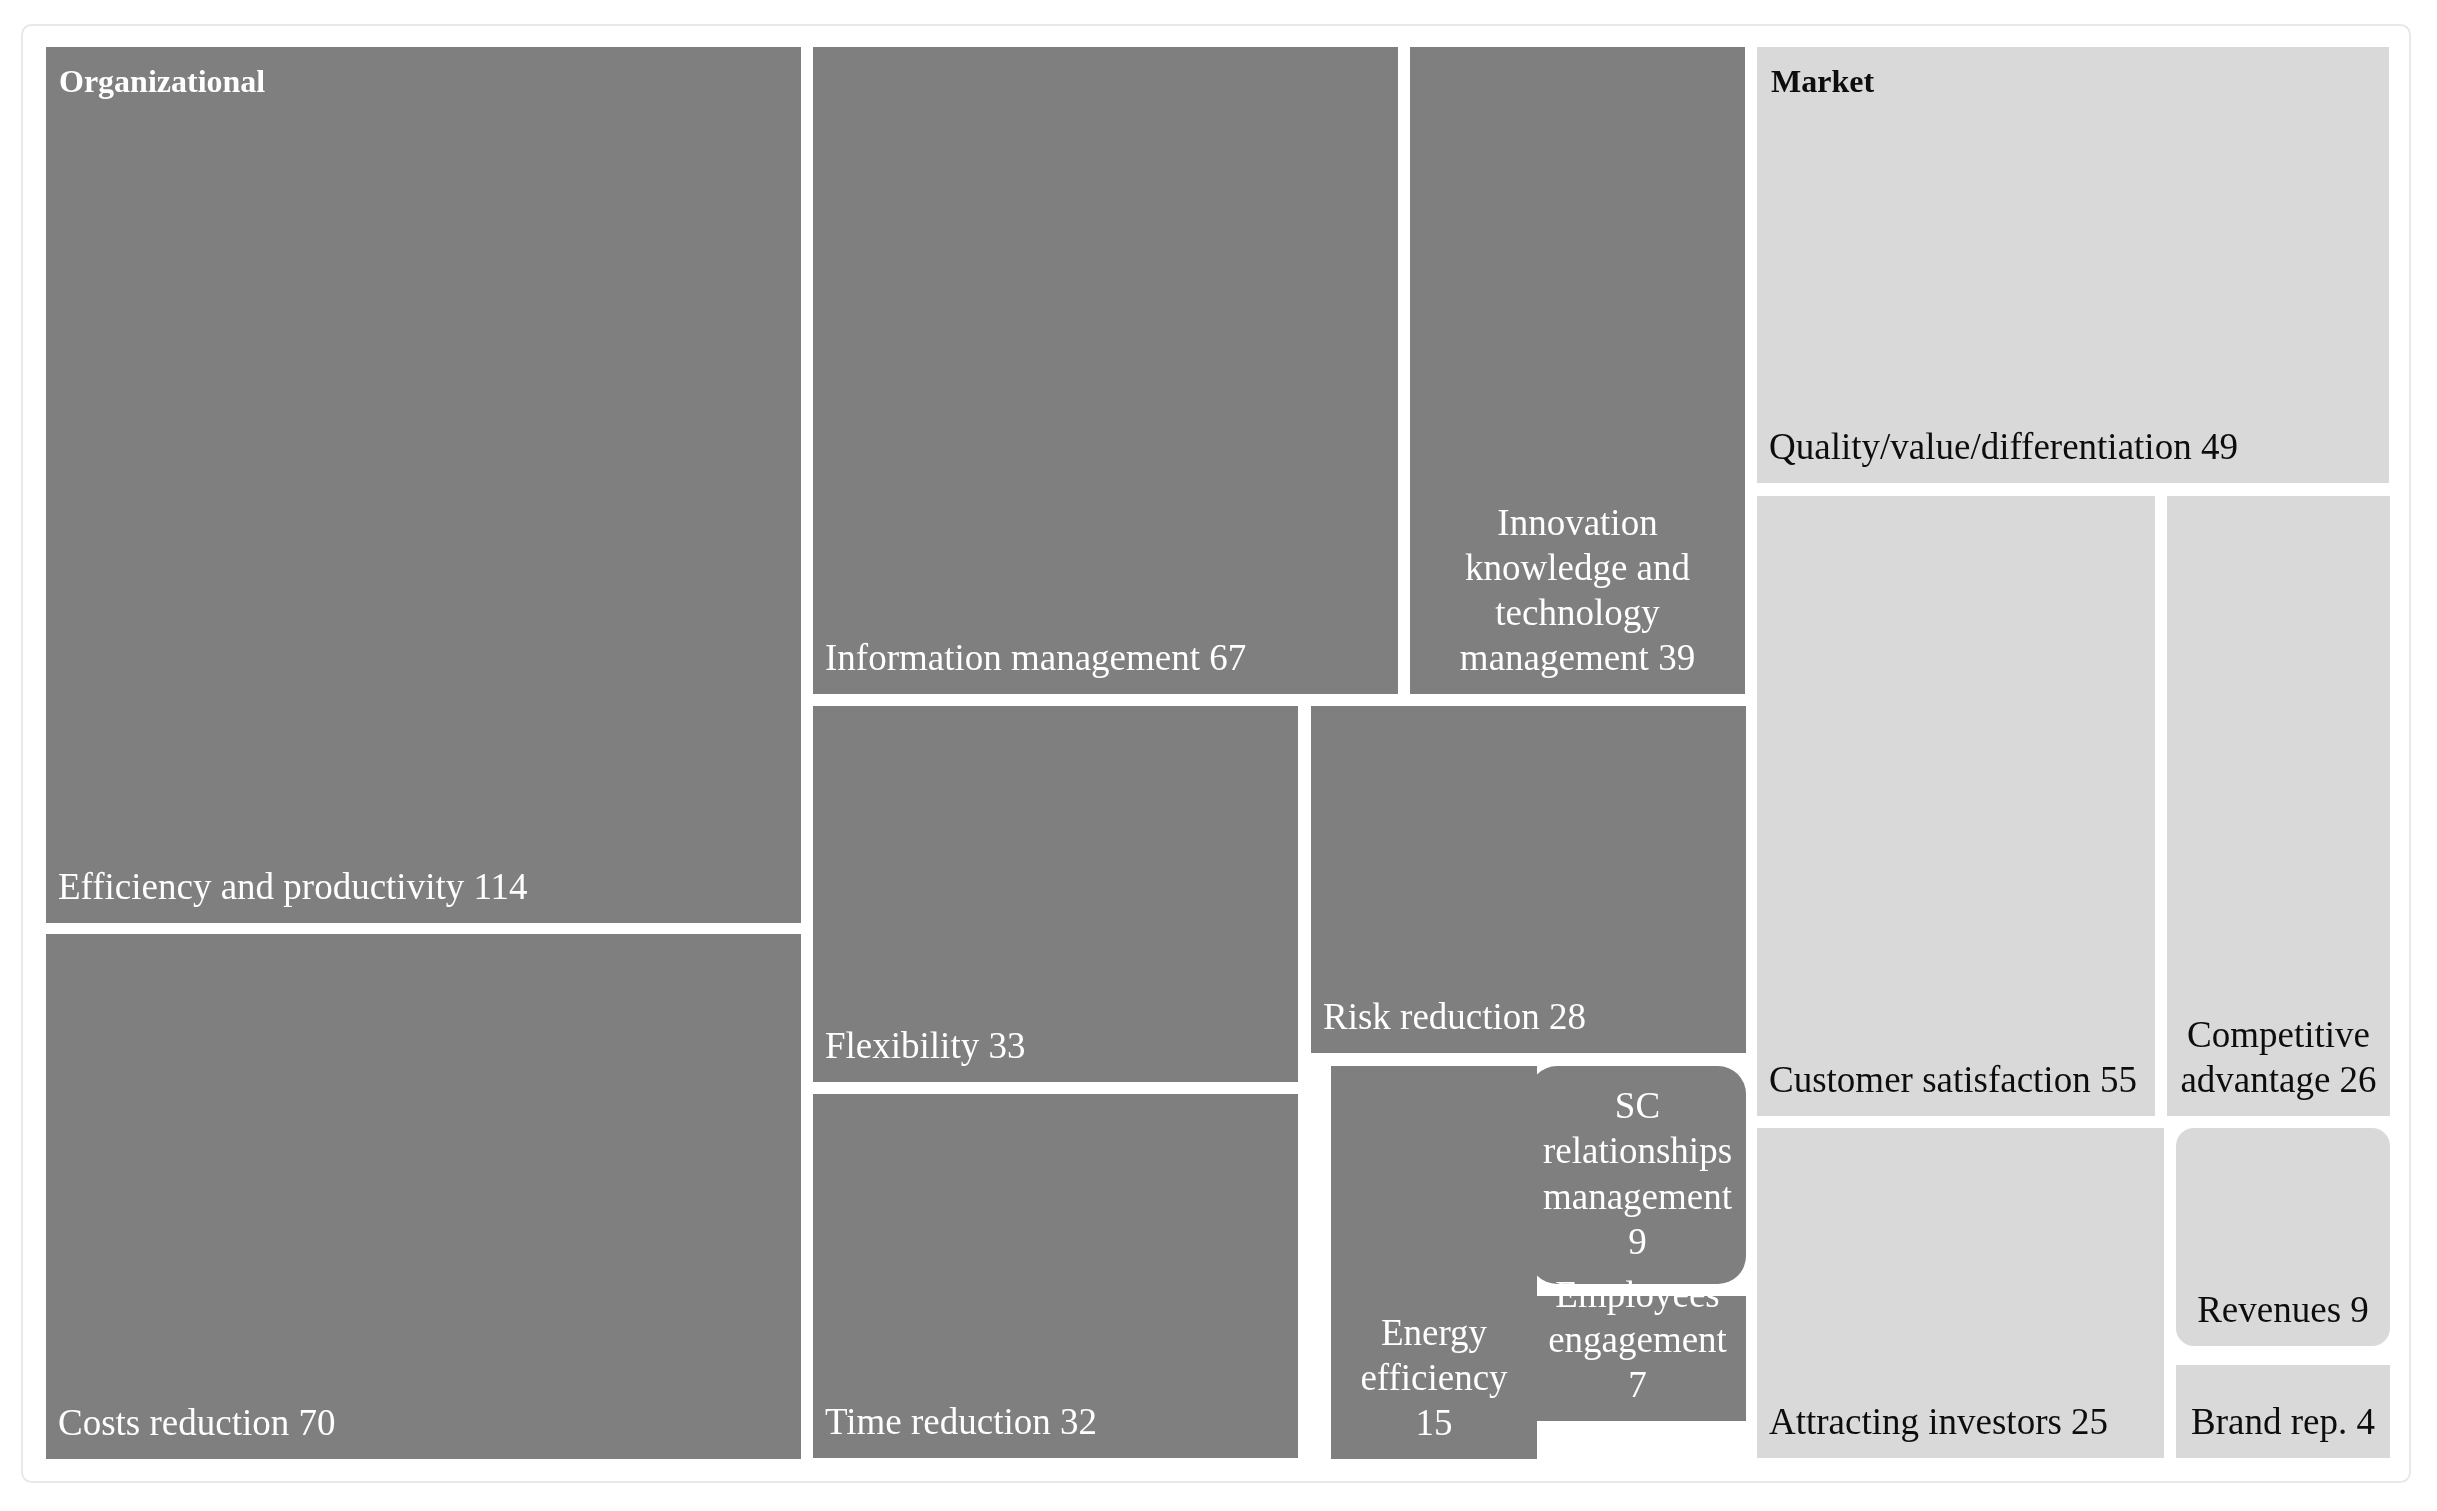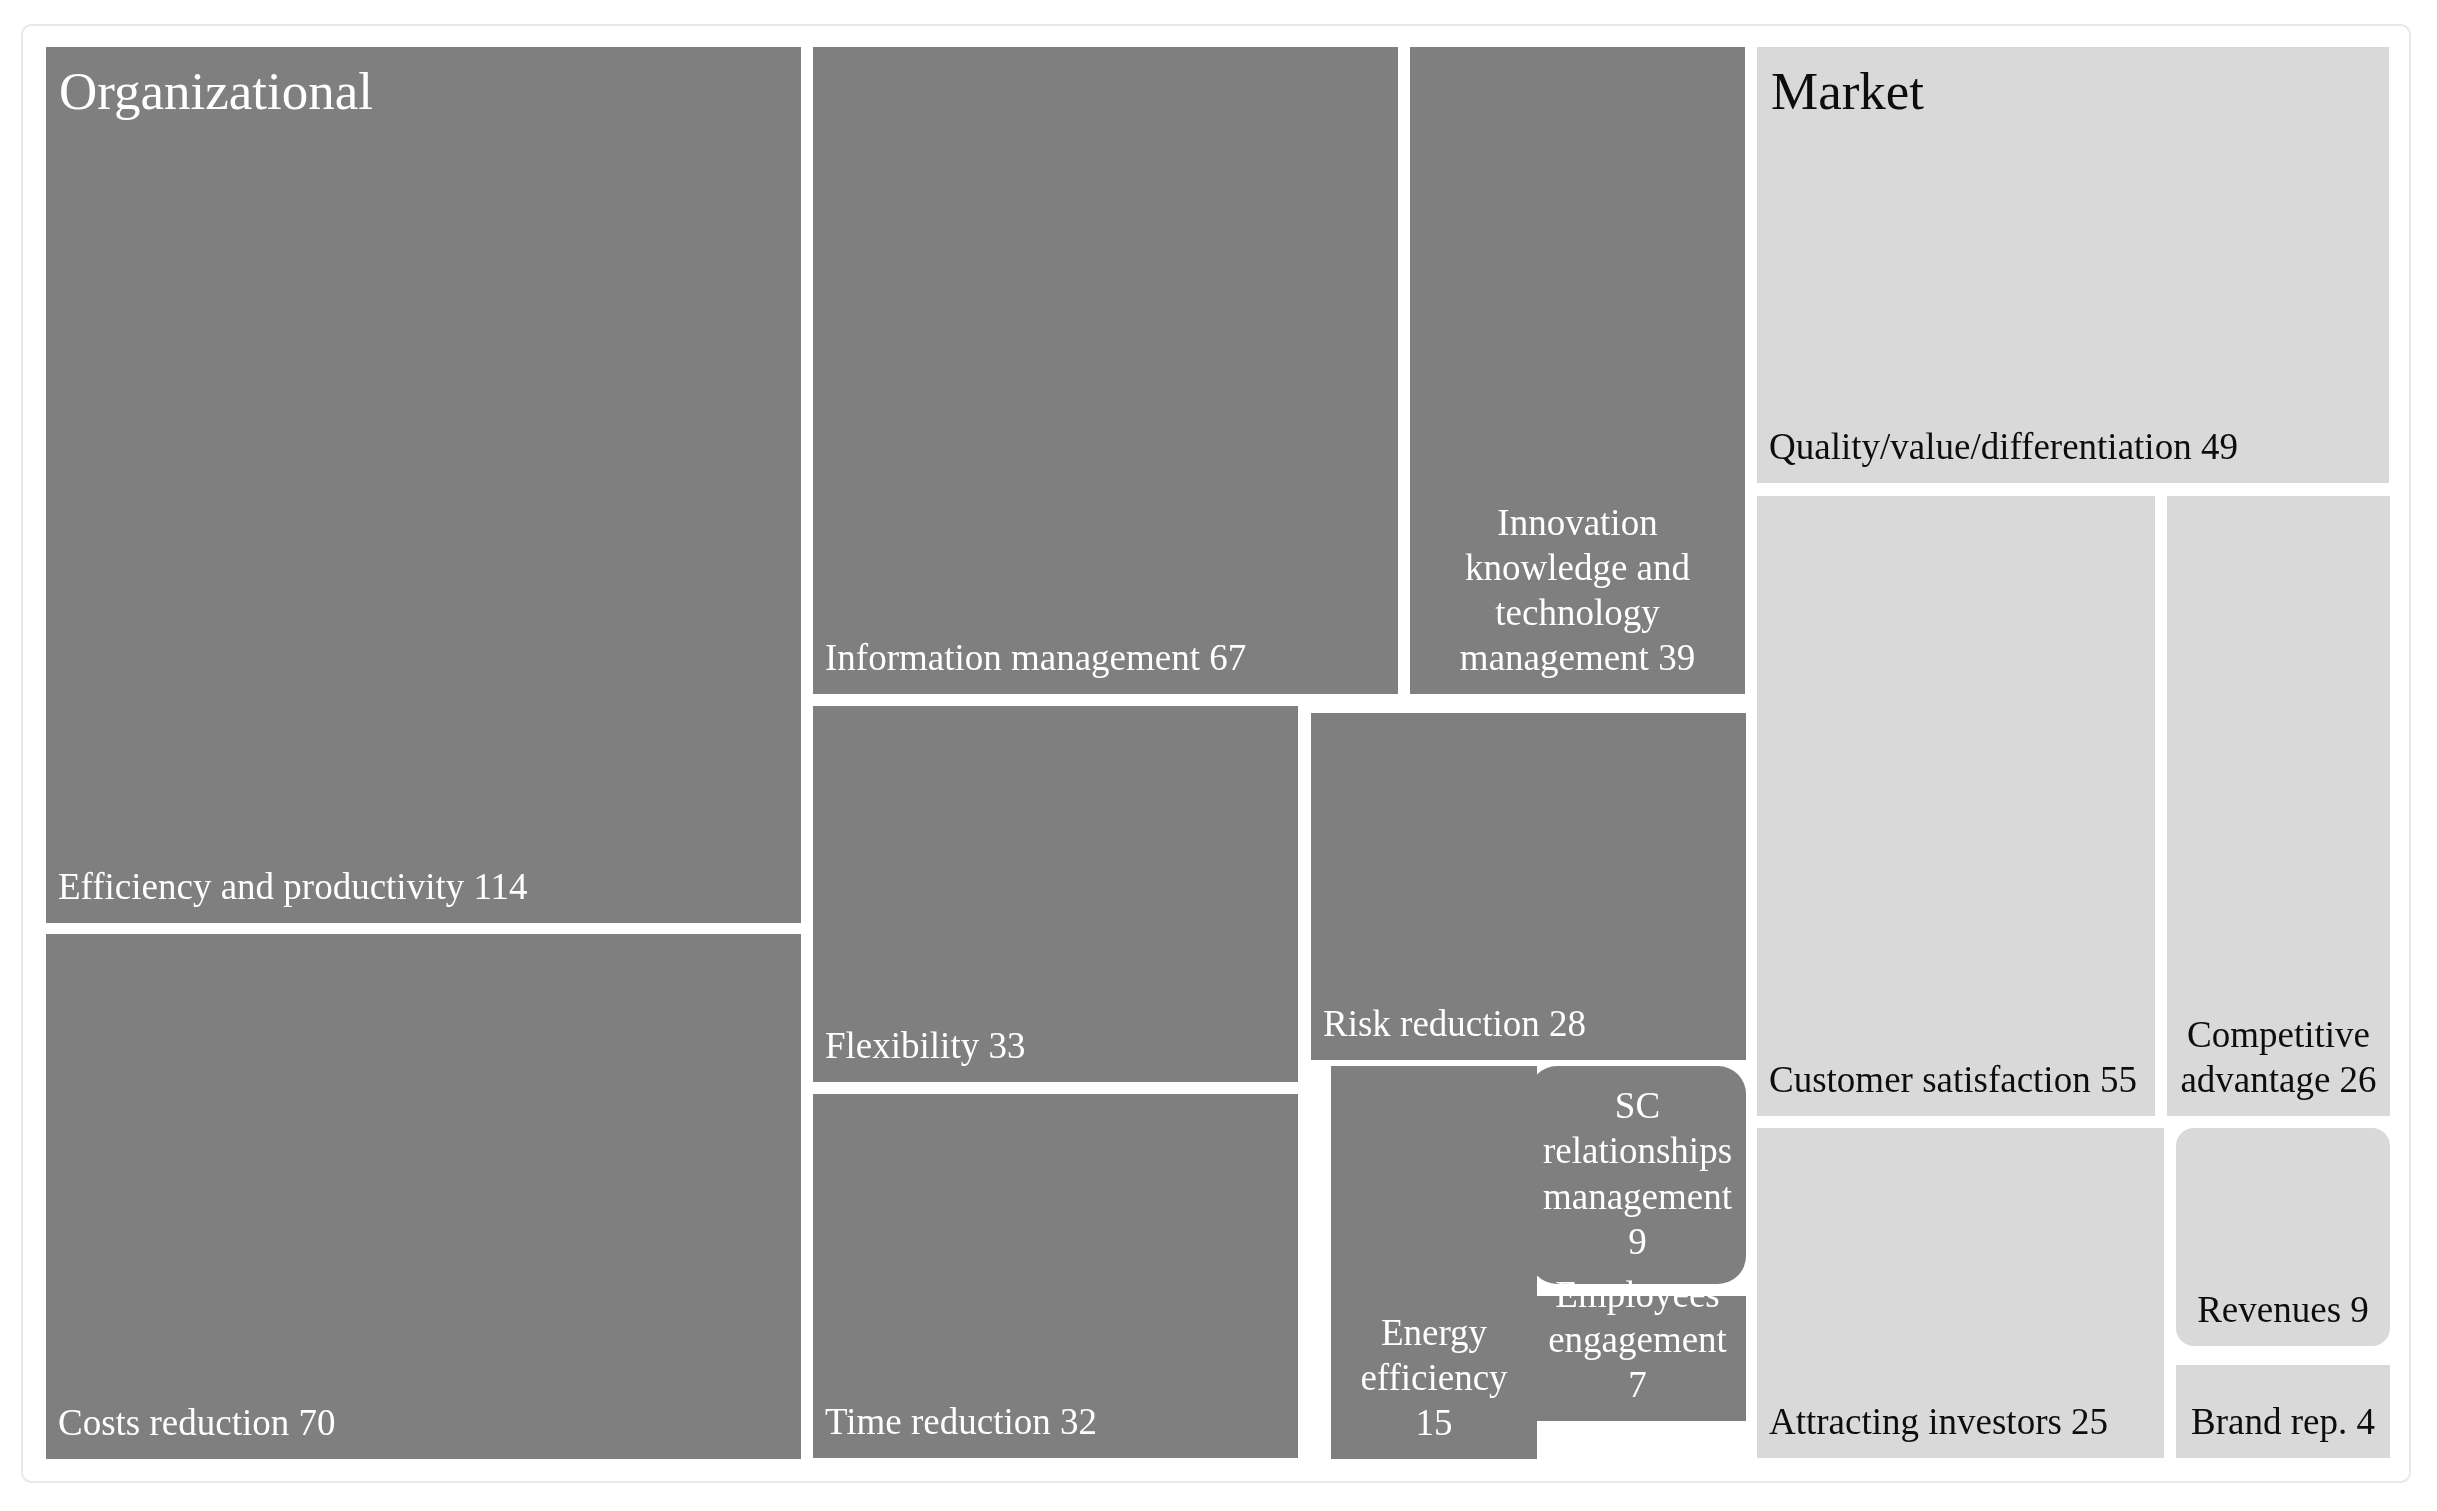--- a/index.html
+++ b/index.html
@@ -40,35 +40,35 @@
     line-height: 1.22;
     white-space: pre-line;
   }
   
   .left-bottom    { align-items: flex-end; justify-content: flex-start; text-align: left; }
   .center-bottom  { align-items: flex-end; justify-content: center; text-align: center; }
   .center-middle  { align-items: center;  justify-content: center; text-align: center; border-radius: 28px; }
   
   .group-title {
     position: absolute;
-    font-size: 53px;
-    font-weight: normal;
+    font-size: 32px;
+    font-weight: bold;
     line-height: 1;
   }
   .title-organizational { left: 59px;  top: 65px;  color: #ffffff; }
   .title-market         { left: 1771px; top: 65px; color: #0d0d0d; }
 
   
   .c-efficiency   { left: 46px;   top: 47px;   width: 755px; height: 876px; text-align: center; }
   .c-costs        { left: 46px;   top: 934px; width: 755px; height: 525px;  }
   .c-information  { left: 813px; top: 47px;   width: 585px;  height: 647px;  }
   .c-innovation   { left: 1410px; top: 47px;   width: 335px;  height: 647px;  }
   .c-flexibility  { left: 813px; top: 706px;  width: 485px;  height: 376px;  }
   .c-time         { left: 813px; top: 1094px; width: 485px;  height: 364px;  }
-  .c-risk         { left: 1311px; top: 706px;  width: 435px;  height: 347px; margin-top: 7px;  }
+  .c-risk         { left: 1311px; top: 706px;  width: 435px;  height: 347px;  }
   .c-energy       { left: 1311px; top: 1066px; width: 206px;  height: 393px; margin-left: 20px;  }
   .c-sc           { left: 1529px; top: 1066px; width: 217px;  height: 218px;  }
   .c-employees    { left: 1529px; top: 1296px; width: 217px;  height: 125px;  }
   .c-quality      { left: 1757px; top: 47px;   width: 632px;  height: 436px;  }
   .c-customer     { left: 1757px; top: 496px;  width: 398px;  height: 620px;  }
   .c-competitive  { left: 2167px; top: 496px;  width: 223px;  height: 620px;  }
   .c-attracting   { left: 1757px; top: 1128px; width: 407px;  height: 330px;  }
   .c-revenues     { left: 2176px; top: 1128px; width: 214px;  height: 218px; border-radius: 18px;  }
   .c-brand        { left: 2176px; top: 1365px; width: 214px;  height: 93px;  }
 </style>

